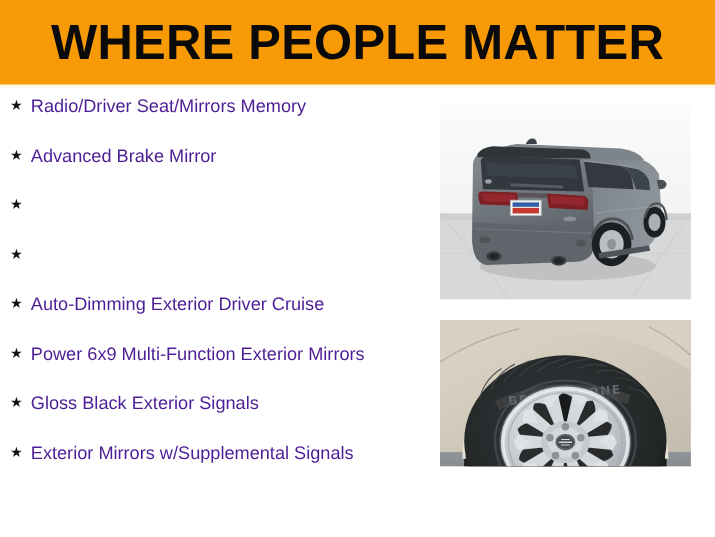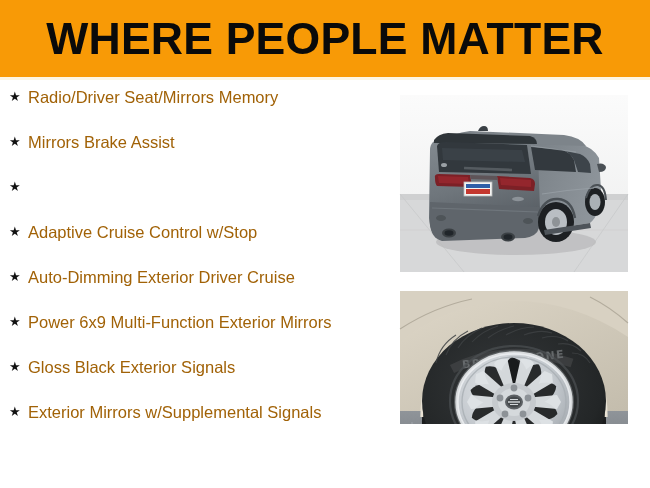--- a/index.html
+++ b/index.html
@@ -76,21 +76,21 @@
     font-size: 13px;
     line-height: 22px;
     color: #111111;
     text-align: left;
   }
   .feature-text {
     flex: 1 1 auto;
     font-family: "Liberation Sans", sans-serif;
     font-size: 16.5px;
     line-height: 22px;
-    color: #a16207;
+    color: #4c1d95;
     max-width: 320px;
   }
 
   
   .photo-frame {
     position: absolute;
     overflow: hidden;
     background: #ffffff;
   }
   #photo-vehicle-rear {
@@ -122,30 +122,29 @@
 
   <div id="feature-list">
 
     <div class="feature-item">
       <span class="feature-bullet">★</span>
       <span class="feature-text">Radio/Driver Seat/Mirrors Memory</span>
     </div>
 
     <div class="feature-item">
       <span class="feature-bullet">★</span>
-      <span class="feature-text">Mirrors Brake Assist</span>
-    </div>
-
-    <div class="feature-item">
-      <span class="feature-bullet">★</span>
-    </div>
-
-    <div class="feature-item">
-      <span class="feature-bullet">★</span>
-      <span class="feature-text">Adaptive Cruise Control w/Stop</span>
+      <span class="feature-text">Advanced Brake Mirror</span>
+    </div>
+
+    <div class="feature-item">
+      <span class="feature-bullet">★</span>
+    </div>
+
+    <div class="feature-item">
+      <span class="feature-bullet">★</span>
     </div>
 
     <div class="feature-item">
       <span class="feature-bullet">★</span>
       <span class="feature-text">Auto-Dimming Exterior Driver Cruise</span>
     </div>
 
     <div class="feature-item">
       <span class="feature-bullet">★</span>
       <span class="feature-text">Power 6x9 Multi-Function Exterior Mirrors</span>

